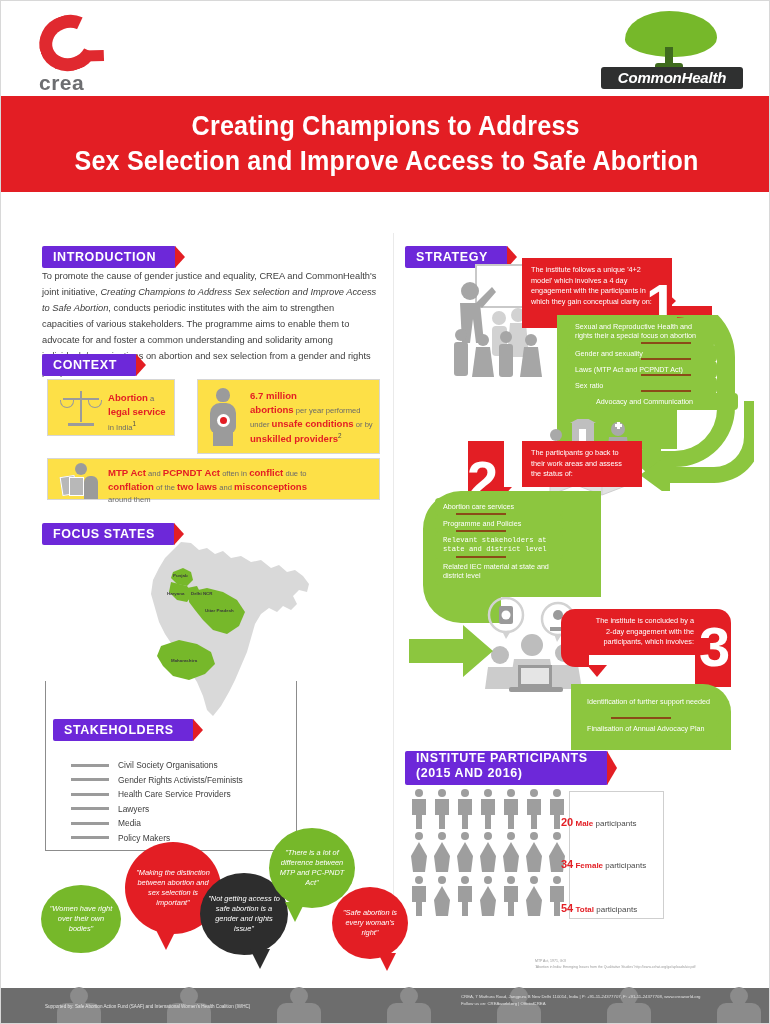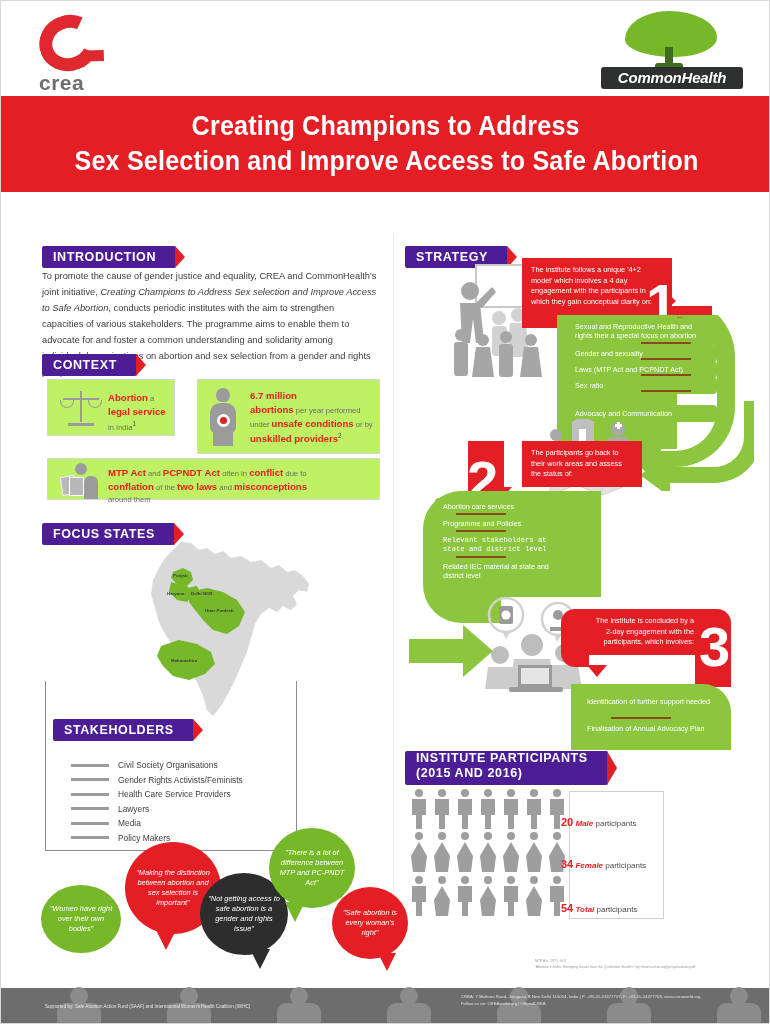--- a/index.html
+++ b/index.html
@@ -53,41 +53,41 @@
     display:flex; flex-direction:column; align-items:center; justify-content:center;
   }
   .title-line{
     color:#fff; font-weight:bold; letter-spacing:.2px;
     font-size:27px; line-height:1.28; text-align:center;
     transform: scaleX(0.93);
   }
 
   
   .tab{
-    position:absolute; height:22px; background:#4c1d95; color:#fff;
+    position:absolute; height:22px; background:#6d28d9; color:#fff;
     font-size:12.5px; font-weight:bold; letter-spacing:.6px;
     padding:0 20px 0 11px; line-height:22px; border-radius:2px;
   }
   .tab::after{
     content:""; position:absolute; right:-9px; top:0;
     border-top:11px solid transparent; border-bottom:11px solid transparent;
     border-left:10px solid #e31e24;
   }
   .tab.two{ height:34px; line-height:15px; }
   .tab.two::after{ border-top-width:17px; border-bottom-width:17px; }
 
   
   .intro-body{
     position:absolute; left:41px; top:268px; width:336px;
     font-size:9.3px; line-height:1.72; color:#3d3d3d;
   }
   .intro-body i{ font-style:italic; }
 
   
-  .ctx-box{ position:absolute; border:1px solid #d6d6d6; background:#bef264; }
+  .ctx-box{ position:absolute; border:1px solid #d6d6d6; background:#fde047; }
   .ctx-a{ left:46px; top:378px; width:128px; height:57px; }
   .ctx-b{ left:196px; top:378px; width:183px; height:75px; }
   .ctx-c{ left:46px; top:457px; width:333px; height:42px; }
   .ctx-txt{ position:absolute; font-size:7.6px; color:#4a4a4a; line-height:1.45; }
   .red-b{ color:#e31e24; font-weight:bold; }
   .red-b.big{ font-size:9.6px; }
   .gy{ color:#6a6a6a; }
 
   
   .scales{ position:absolute; left:12px; top:9px; width:42px; height:40px; }
@@ -150,21 +150,21 @@
   .gchip{ position:absolute; background:#8cc63f; color:#fff; font-size:7.2px;
     line-height:1.3; padding:4px 8px; border-radius:4px; }
   .gsep{ position:absolute; height:2.2px; background:#8a4b18; }
 
   
   .pp-grid{ position:absolute; left:408px; top:787px; }
   .pp-box{ position:absolute; left:568px; top:790px; width:95px; height:128px;
     border:1.6px solid #cfcfcf; }
   .pp-line{ position:absolute; font-size:8px; color:#4a4a4a; white-space:nowrap; }
   .pp-num{ color:#e31e24; font-weight:bold; font-size:11px; }
-  .pp-kind{ color:#e31e24; font-weight:bold;font-style:italic; }
+  .pp-kind{ color:#e31e24; font-weight:bold; }
 
   .fnote{ position:absolute; right:12px; top:958px; width:222px; font-size:3.5px;
     color:#9a9a9a; line-height:1.6; }
 
   .divider-v{ position:absolute; left:392px; top:232px; width:1px; height:700px; background:#eaeaea; }
 </style>
 </head>
 <body>
 
 <div class="poster">
@@ -362,21 +362,21 @@
   </svg>
 
   <div class="gchip" style="left:566px; top:317px; width:150px;">Sexual and Reproductive Health and rights their a special focus on abortion</div>
   <div class="gsep" style="left:640px; top:341px; width:50px;"></div>
   <div class="gchip" style="left:566px; top:344px; width:150px;">Gender and sexuality</div>
   <div class="gsep" style="left:640px; top:357px; width:50px;"></div>
   <div class="gchip" style="left:566px; top:360px; width:150px;">Laws (MTP Act and PCPNDT Act)</div>
   <div class="gsep" style="left:640px; top:373px; width:50px;"></div>
   <div class="gchip" style="left:566px; top:376px; width:150px;">Sex ratio</div>
   <div class="gsep" style="left:640px; top:389px; width:50px;"></div>
-  <div class="gchip" style="left:566px; top:392px; width:150px;margin-top:12px;">Advocacy and Communication</div>
+  <div class="gchip" style="left:587px; top:392px; width:150px;">Advocacy and Communication</div>
 
   <svg style="position:absolute; left:545px; top:418px; width:100px; height:85px;" viewBox="0 0 100 85">
     <path d="M4 34 L30 24 L56 34 L82 24 L82 66 L56 76 L30 66 L4 76 Z" fill="#e2e2e2" stroke="#cfcfcf"></path>
     <path d="M30 24 L30 66 M56 34 L56 76" stroke="#cfcfcf" fill="none"></path>
     <rect x="26" y="4" width="22" height="18" fill="#bfbfbf"></rect>
     <path d="M24 4 L37 -3 L50 4 Z" fill="#bfbfbf"></path>
     <rect x="33" y="10" width="7" height="12" fill="#fff"></rect>
     <circle cx="10" cy="16" r="6" fill="#a9a9a9"></circle>
     <rect x="3" y="22" width="14" height="14" rx="3" fill="#a9a9a9"></rect>
     <circle cx="72" cy="10" r="7" fill="#a9a9a9"></circle>

